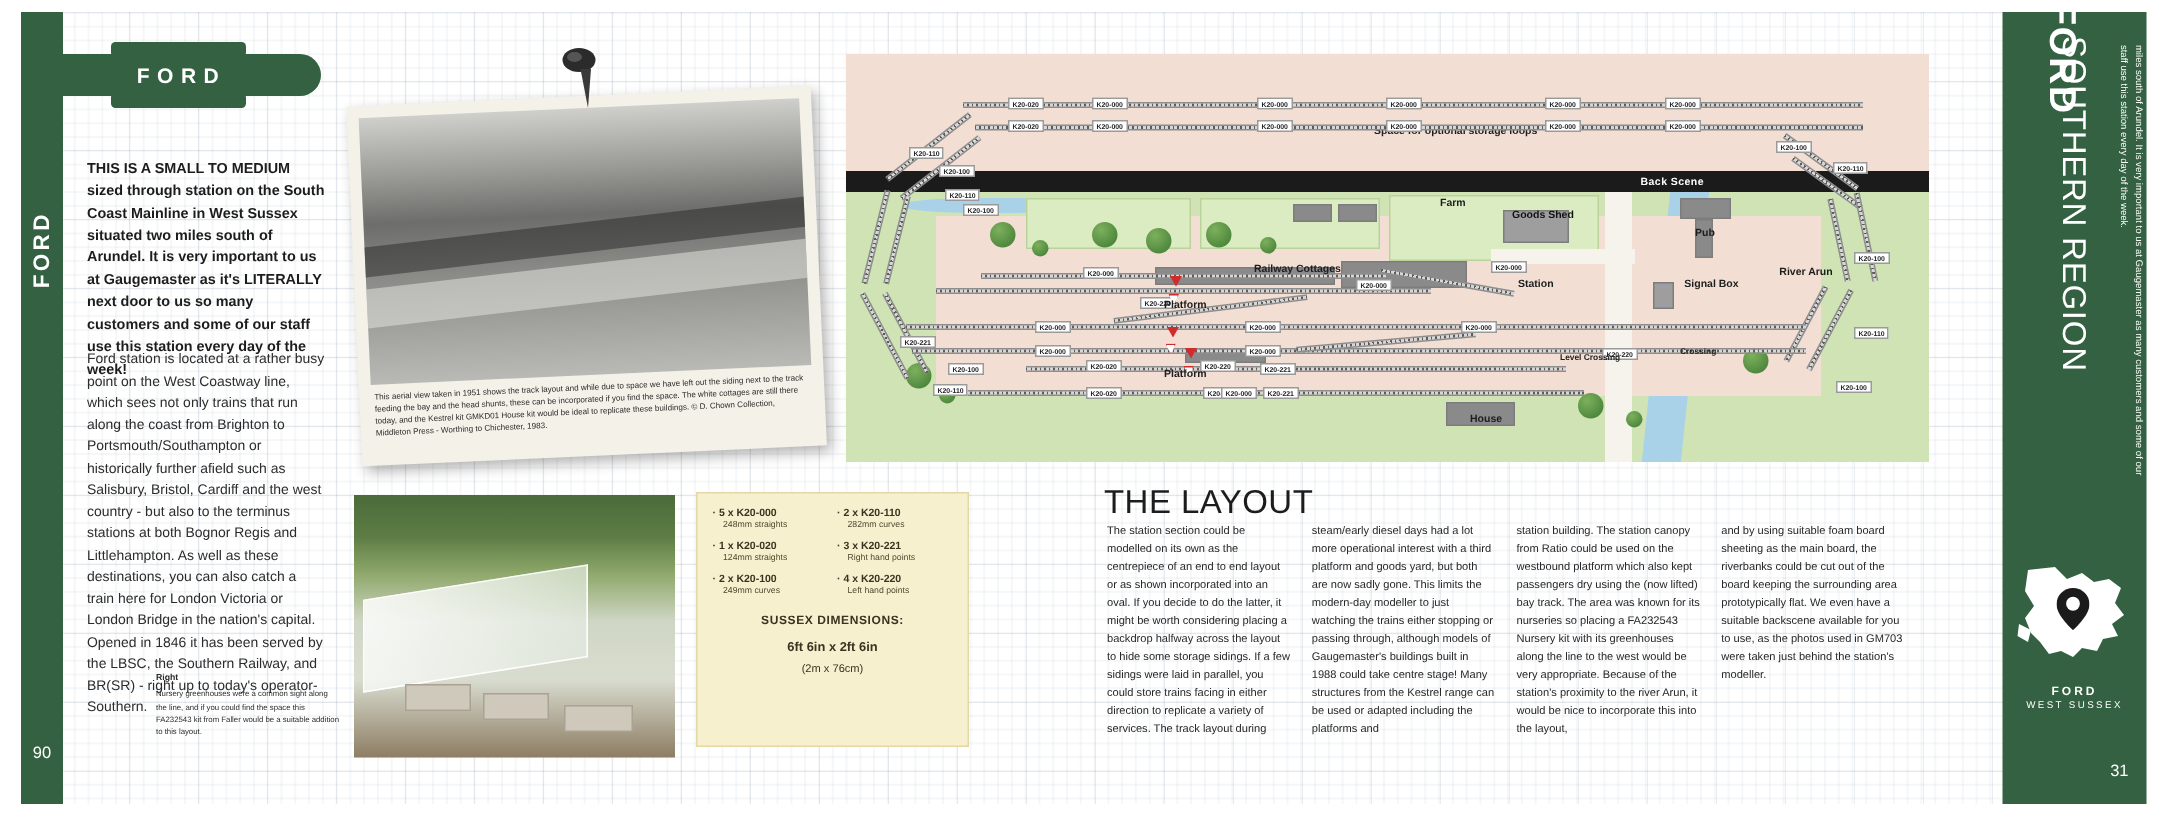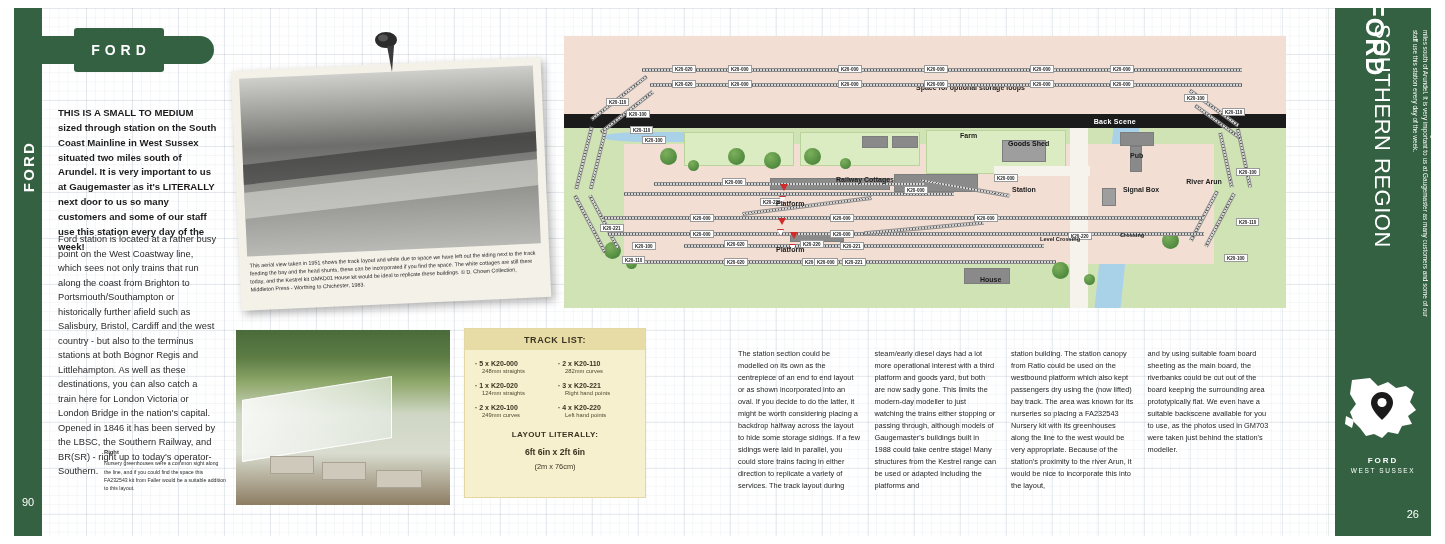--- a/index.html
+++ b/index.html
@@ -326,21 +326,21 @@
         <path fill="#ffffff" d="M2,40 L10,44 L8,52 L1,48 Z"></path>
       </svg>
       <svg width="22" height="28" viewBox="0 0 22 28" style="position:absolute; left:36px; top:16px;">
         <path fill="#1b1b1b" d="M11,0 C5,0 0,4.8 0,10.8 C0,18.6 11,28 11,28 C11,28 22,18.6 22,10.8 C22,4.8 17,0 11,0 Z"></path>
         <circle cx="11" cy="10.5" r="4.6" fill="#ffffff"></circle>
       </svg>
       <div class="map-label">FORD</div>
       <div class="map-sub">WEST SUSSEX</div>
     </div>
 
-    <div class="pagenum">26</div>
+    <div class="pagenum">31</div>
   </div>
 
   <div class="nameplate-wrap">
     <div class="np-bar">
       <span class="np-text">FORD</span>
     </div>
   </div>
 
   <div class="intro-lead">THIS IS A SMALL TO MEDIUM sized through station on the South Coast Mainline in West Sussex situated two miles south of Arundel. It is very important to us at Gaugemaster as it's LITERALLY next door to us so many customers and some of our staff use this station every day of the week!</div>
   <div class="intro-body">Ford station is located at a rather busy point on the West Coastway line, which sees not only trains that run along the coast from Brighton to Portsmouth/Southampton or historically further afield such as Salisbury, Bristol, Cardiff and the west country - but also to the terminus stations at both Bognor Regis and Littlehampton. As well as these destinations, you can also catch a train here for London Victoria or London Bridge in the nation's capital. Opened in 1846 it has been served by the LBSC, the Southern Railway, and BR(SR) - right up to today's operator- Southern.</div>
@@ -362,21 +362,20 @@
     <div class="bed" style="left:86px; top:132px; width:44px; height:18px;"></div>
     <div class="bed" style="left:140px; top:140px; width:46px; height:18px;"></div>
   </div>
 
   <div class="right-caption">
     <div class="hdr">Right</div>
     <div>Nursery greenhouses were a common sight along the line, and if you could find the space this FA232543 kit from Faller would be a suitable addition to this layout.</div>
   </div>
 
   <div class="tracklist">
-    <div class="tl-head">TRACK LIST:</div>
     <div class="tl-grid">
       <div class="tl-item">
         <span class="qty">5 x K20-000</span>
         <span class="desc">248mm straights</span>
       </div>
       <div class="tl-item">
         <span class="qty">2 x K20-110</span>
         <span class="desc">282mm curves</span>
       </div>
       <div class="tl-item">
@@ -389,25 +388,26 @@
       </div>
       <div class="tl-item">
         <span class="qty">2 x K20-100</span>
         <span class="desc">249mm curves</span>
       </div>
       <div class="tl-item">
         <span class="qty">4 x K20-220</span>
         <span class="desc">Left hand points</span>
       </div>
     </div>
-    <div class="tl-dims-h">LAYOUT LITERALLY:</div>
+    <div class="tl-dims-h">SUSSEX DIMENSIONS:</div>
     <div class="tl-dims-a">6ft 6in x 2ft 6in</div>
     <div class="tl-dims-b">(2m x 76cm)</div>
   </div>
 
+  <div class="layout-title">THE LAYOUT</div>
   <div class="layout-cols">
     <p>The station section could be modelled on its own as the centrepiece of an end to end layout or as shown incorporated into an oval. If you decide to do the latter, it might be worth considering placing a backdrop halfway across the layout to hide some storage sidings. If a few sidings were laid in parallel, you could store trains facing in either direction to replicate a variety of services. The track layout during</p>
     <p>steam/early diesel days had a lot more operational interest with a third platform and goods yard, but both are now sadly gone. This limits the modern-day modeller to just watching the trains either stopping or passing through, although models of Gaugemaster's buildings built in 1988 could take centre stage! Many structures from the Kestrel range can be used or adapted including the platforms and</p>
     <p>station building. The station canopy from Ratio could be used on the westbound platform which also kept passengers dry using the (now lifted) bay track. The area was known for its nurseries so placing a FA232543 Nursery kit with its greenhouses along the line to the west would be very appropriate. Because of the station's proximity to the river Arun, it would be nice to incorporate this into the layout,</p>
     <p>and by using suitable foam board sheeting as the main board, the riverbanks could be cut out of the board keeping the surrounding area prototypically flat. We even have a suitable backscene available for you to use, as the photos used in GM703 were taken just behind the station's modeller.</p>
   </div>
 
   <div class="plan">
     <div class="sky"></div>
 

